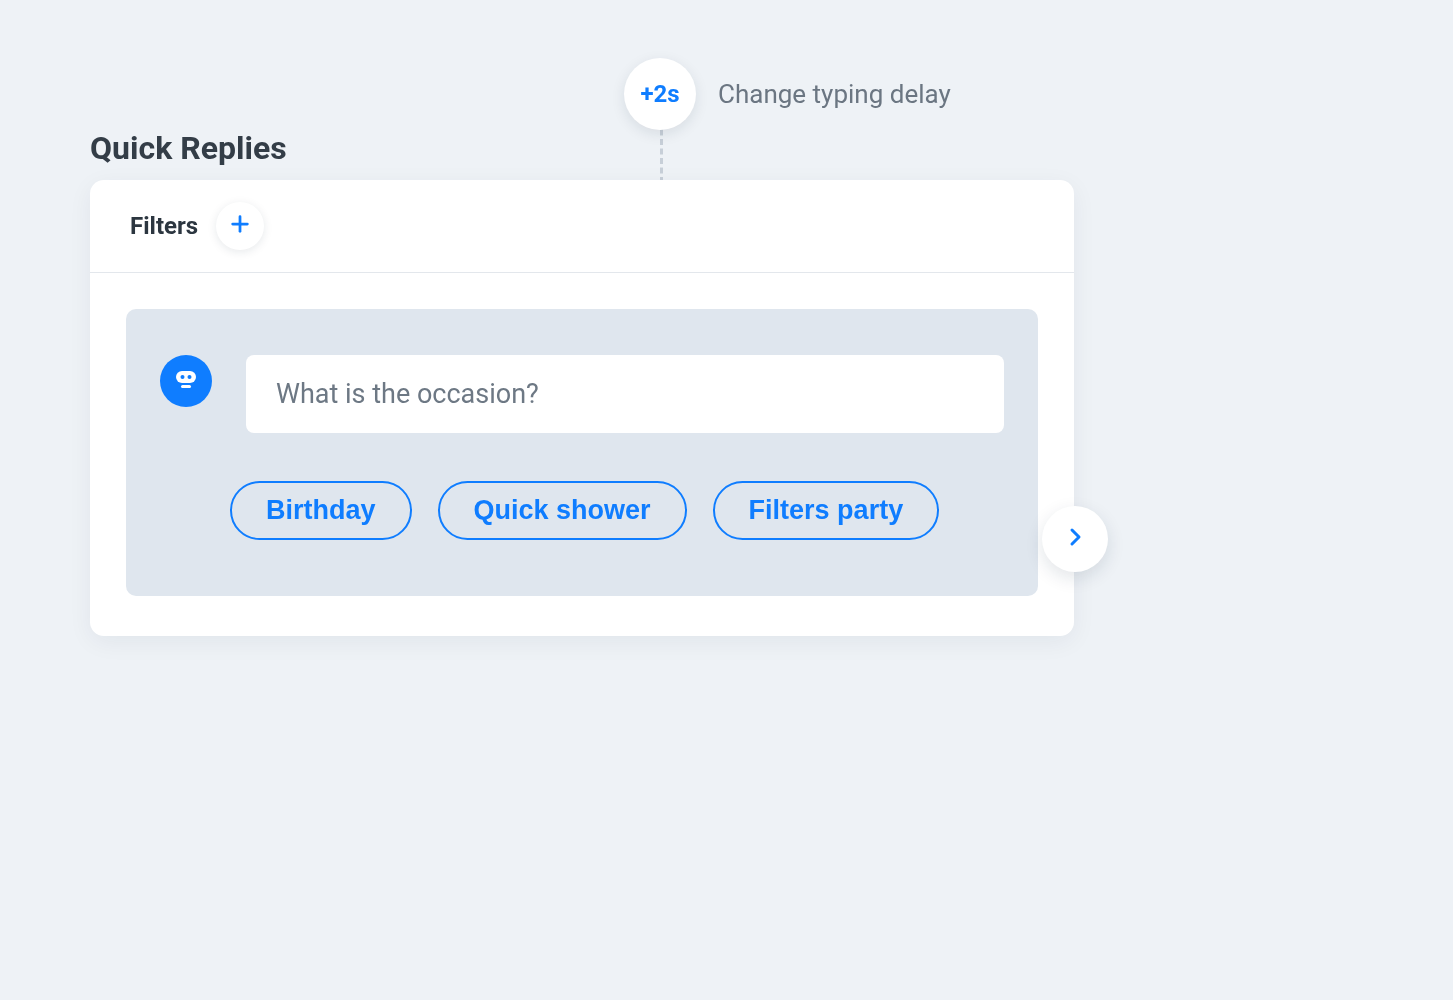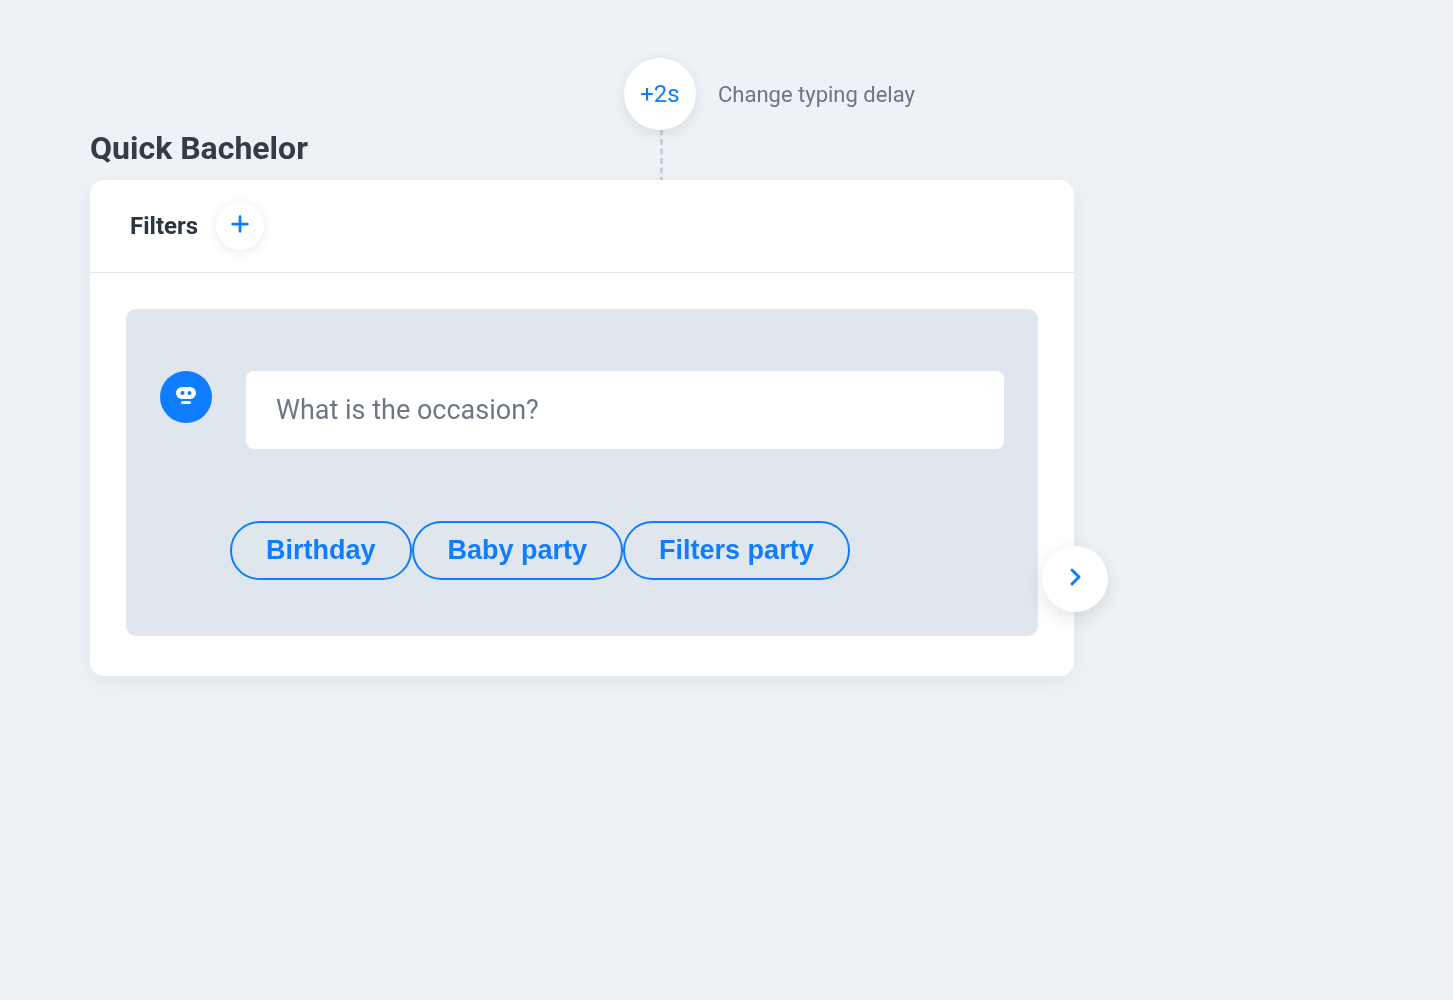--- a/index.html
+++ b/index.html
@@ -44,27 +44,27 @@
     display:flex;
     align-items:center;
     gap:22px;
   }
   .delay-badge{
     width:72px;height:72px;
     border-radius:50%;
     background:#fff;
     box-shadow:0 4px 14px rgba(18,38,63,0.10);
     display:flex;align-items:center;justify-content:center;
-    font-size:24px;font-weight:400;
+    font-size:24px;font-weight:700;
     color:var(--blue-strong);
     cursor:pointer;
     position:relative;z-index:2;
   }
   .delay-label{
-    font-size:22px;
+    font-size:26px;
     color:var(--text-muted);
     white-space:nowrap;
   }
 
   
   .page-title{
     position:absolute;
     top:108px;
     left:90px;
     font-size:32px;
@@ -110,21 +110,20 @@
     border-radius:10px;
     padding:46px 34px 56px 34px;
     position:relative;
     overflow:hidden;
   }
 
   .msg-row{
     display:flex;
     align-items:flex-start;
     gap:34px;
-    margin-top:16px;
   }
   .bot-avatar{
     width:52px;height:52px;border-radius:50%;
     background:var(--blue-strong);
     display:flex;align-items:center;justify-content:center;
     flex-shrink:0;
   }
   .bot-avatar svg{width:32px;height:32px;}
   .prompt-box{
     flex:1;
@@ -133,23 +132,24 @@
     padding:22px 28px;
     font-size:27px;
     color:#6d7884;
   }
   .prompt-box input{
     border:none;outline:none;width:100%;
     font:inherit;color:inherit;background:transparent;
   }
 
   .chips-row{
-    margin-top:72px;
+    margin-top:48px;
     margin-left:70px;
     display:flex;
+    gap:26px;
     flex-wrap:nowrap;
   }
   .chip{
     border:2px solid var(--blue-strong);
     color:var(--blue-strong);
     background:transparent;
     border-radius:999px;
     padding:12px 34px;
     font-size:27px;
     font-weight:600;
@@ -176,21 +176,21 @@
 
 <div class="connector"></div>
 
 <div class="delay-wrap">
   <div class="delay-badge">
     <span>+2s</span>
   </div>
   <span class="delay-label">Change typing delay</span>
 </div>
 
-<h1 class="page-title">Quick Bachelor</h1>
+<h1 class="page-title">Quick Replies</h1>
 
 <div class="card">
 
   <div class="filters-bar">
     <span class="filters-label">Filters</span>
     <div class="add-filter">
       <span>
         <svg viewBox="0 0 24 24" fill="none" stroke="#0f7dff" stroke-width="3" stroke-linecap="round">
           <line x1="12" y1="4" x2="12" y2="20"></line>
           <line x1="4" y1="12" x2="20" y2="12"></line>
@@ -213,21 +213,21 @@
             </svg>
           </span>
         </div>
         <div class="prompt-box">
           <input type="text" value="What is the occasion?" style="">
         </div>
       </div>
 
       <div class="chips-row">
         <button class="chip">Birthday</button>
-        <button class="chip">Baby party</button>
+        <button class="chip">Quick shower</button>
         <button class="chip">Filters party</button>
       </div>
 
     </div>
   </div>
 
   <div class="scroll-right">
     <span>
       <svg viewBox="0 0 24 24" fill="none" stroke="#0f7dff" stroke-width="3" stroke-linecap="round" stroke-linejoin="round">
         <polyline points="9 5 16 12 9 19"></polyline>

